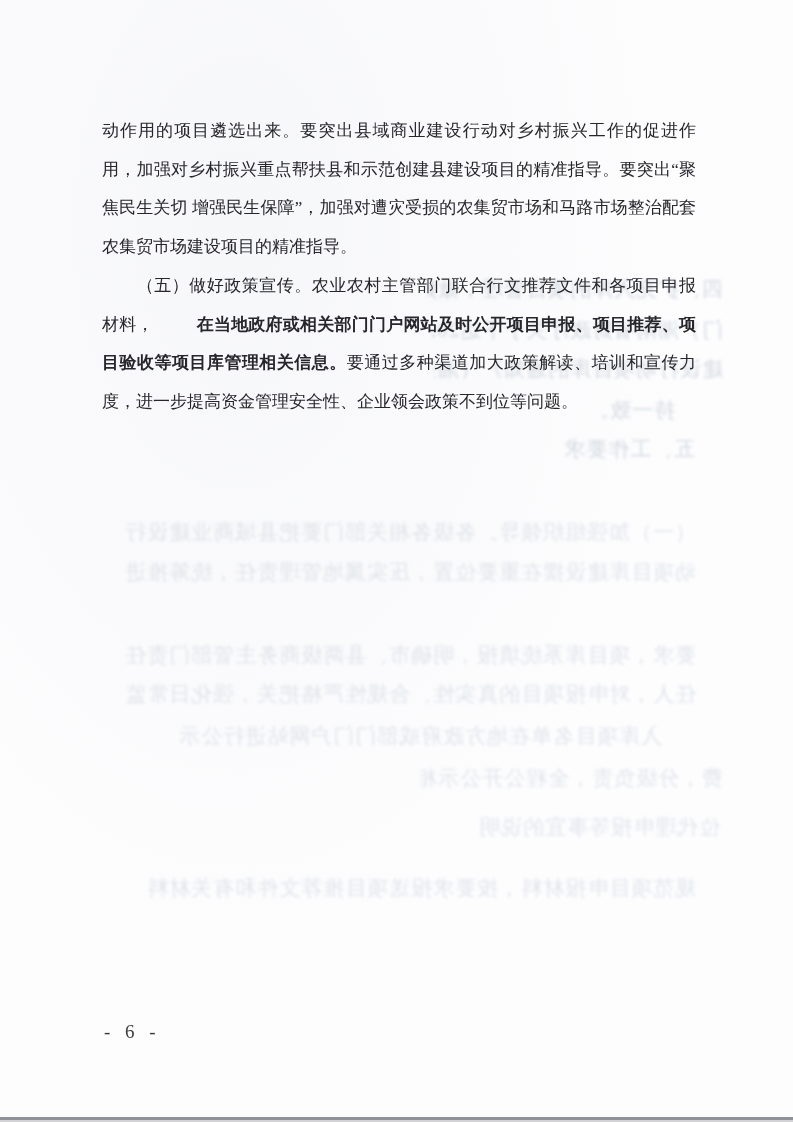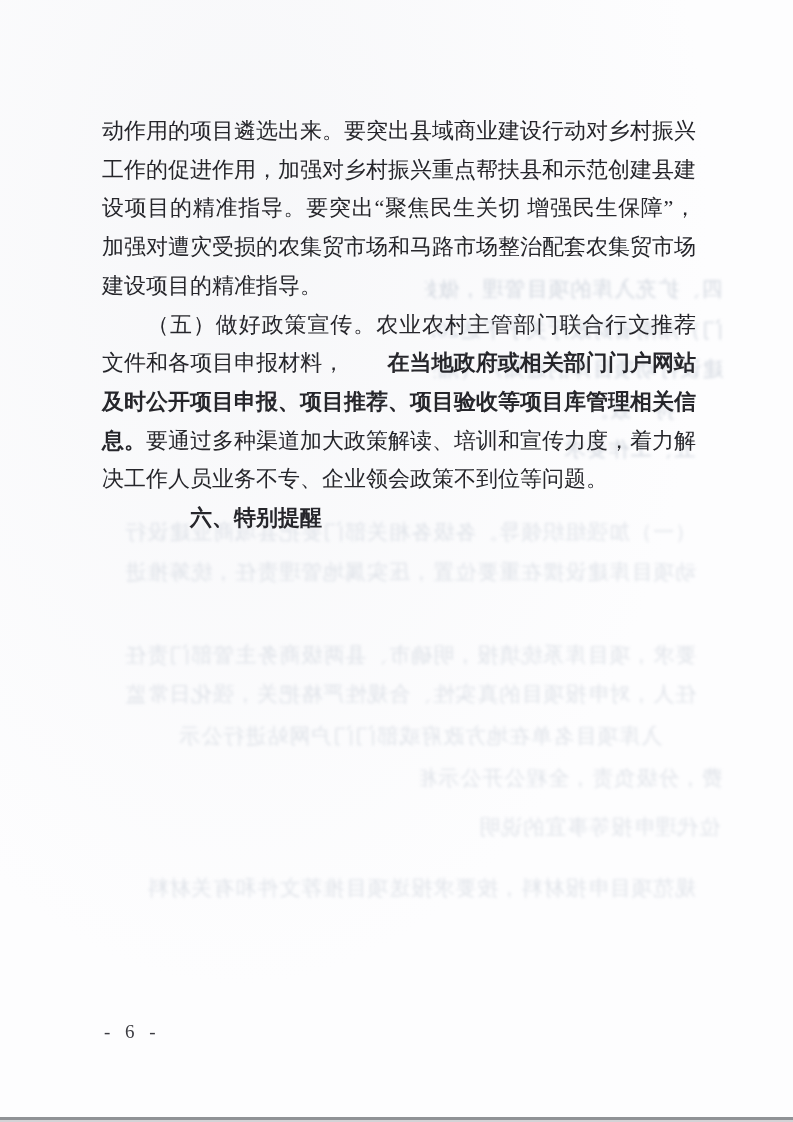--- a/index.html
+++ b/index.html
@@ -34,21 +34,21 @@
     overflow: hidden;
   }
   .ghost.dim { opacity: .38; }
   
   .content {
     position: absolute;
     left: 102px;
     top: 112px;
     width: 594px;
     color: #26262b;
-    font-size: 22px;
+    font-size: 17px;
     line-height: 38.7px;
     text-align: justify;
     text-justify: inter-character;
   }
   .para { margin: 0; text-indent: 2.05em; }
   .para.no-indent { text-indent: 0; }
   .bold { font-weight: 700; margin-left: 43px; }
   .page-number {
     position: absolute;
     left: 104px;
@@ -84,21 +84,20 @@
     <div class="ghost dim" style="top:643px;left:102px;width:594px;">要求，项目库系统填报，明确市、县两级商务主管部门责任</div>
     <div class="ghost dim" style="top:682px;left:102px;width:594px;">任人，对申报项目的真实性、合规性严格把关，强化日常监</div>
     <div class="ghost dim" style="top:724px;left:102px;width:560px;">入库项目名单在地方政府或部门门户网站进行公示</div>
     <div class="ghost dim" style="top:766px;left:420px;width:303px;">费，分级负责，全程公开公示相关费用</div>
     <div class="ghost dim" style="top:815px;left:430px;width:290px;">位代理申报等事宜的说明</div>
     <div class="ghost dim" style="top:876px;left:102px;width:594px;">规范项目申报材料，按要求报送项目推荐文件和有关材料</div>
   </div>
 
   <div class="content">
     <p class="para no-indent"><span>动作用的项目遴选出来。要突出县域商业建设行动对乡村振兴工作的促进作用，加强对乡村振兴重点帮扶县和示范创建县建设项目的精准指导。要突出“聚焦民生关切 增强民生保障”，加强对遭灾受损的农集贸市场和马路市场整治配套农集贸市场建设项目的精准指导。</span></p>
-    <p class="para"><span>（五）做好政策宣传。农业农村主管部门联合行文推荐文件和各项目申报材料，</span><span class="bold">在当地政府或相关部门门户网站及时公开项目申报、项目推荐、项目验收等项目库管理相关信息。</span><span>要通过多种渠道加大政策解读、培训和宣传力度，着力解决工作人员业务不专、企业领会政策不到位等问题。</span></p>
-    <p class="para"><span class="bold">六、特别提醒</span></p>
+    <p class="para"><span>（五）做好政策宣传。农业农村主管部门联合行文推荐文件和各项目申报材料，</span><span class="bold">在当地政府或相关部门门户网站及时公开项目申报、项目推荐、项目验收等项目库管理相关信息。</span><span>要通过多种渠道加大政策解读、培训和宣传力度，进一步提高资金管理安全性、企业领会政策不到位等问题。</span></p>
   </div>
 
   <div class="page-number">-  6  -</div>
 
   <div class="scan-edge"></div>
 
 </div>
 
 </body></html>

